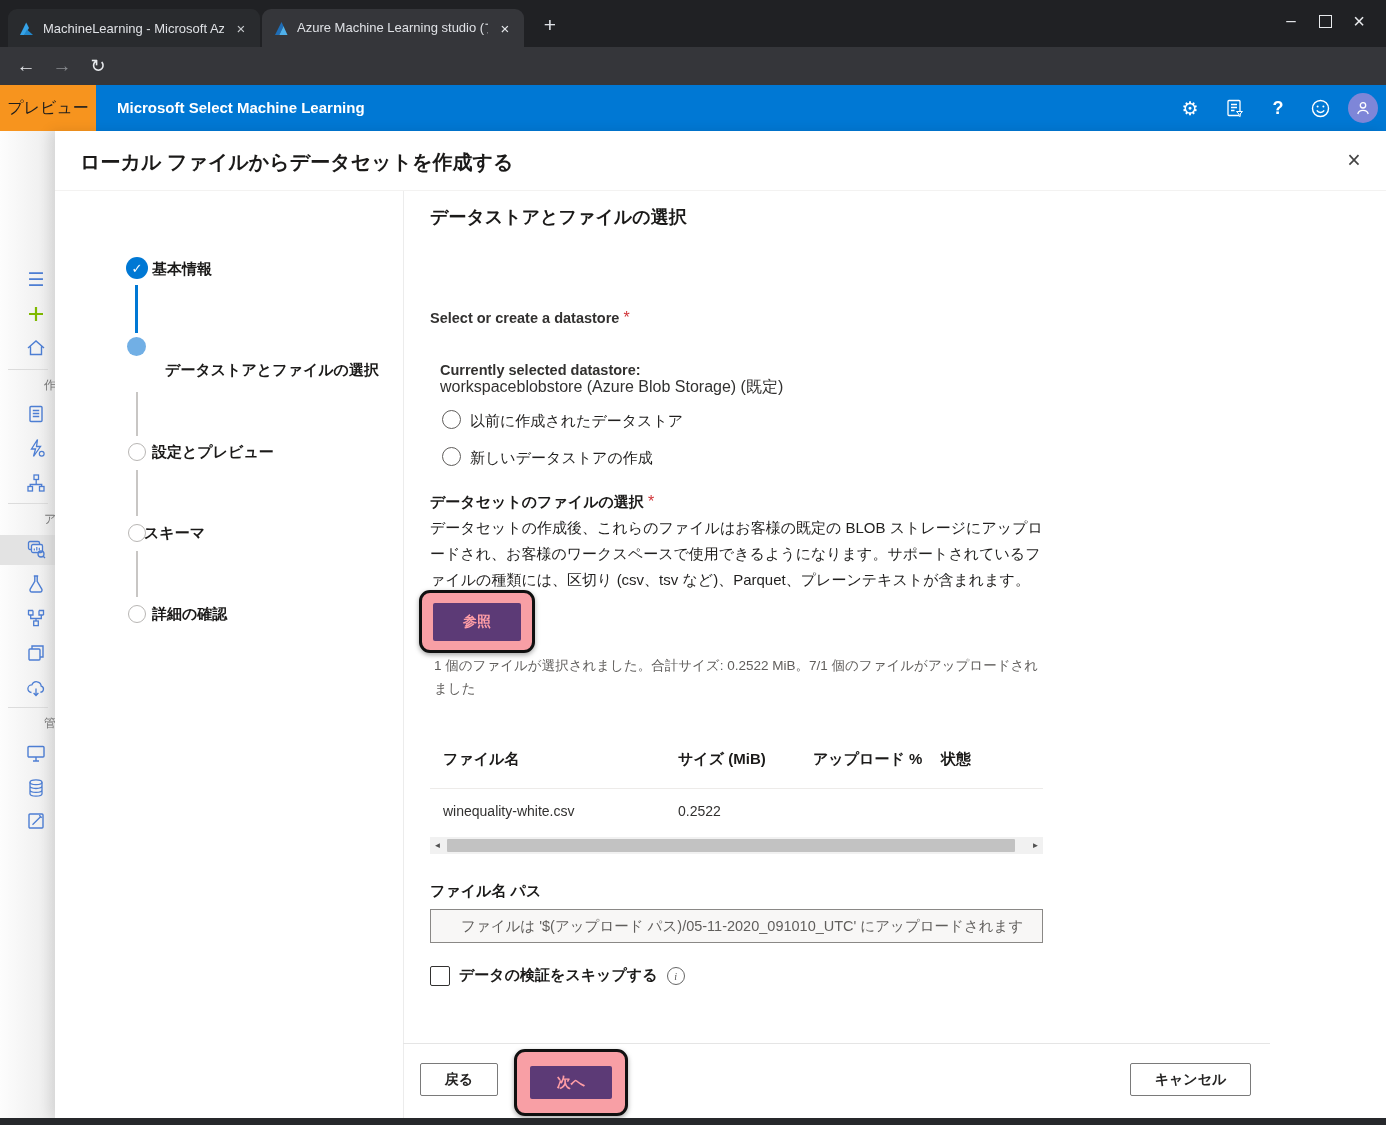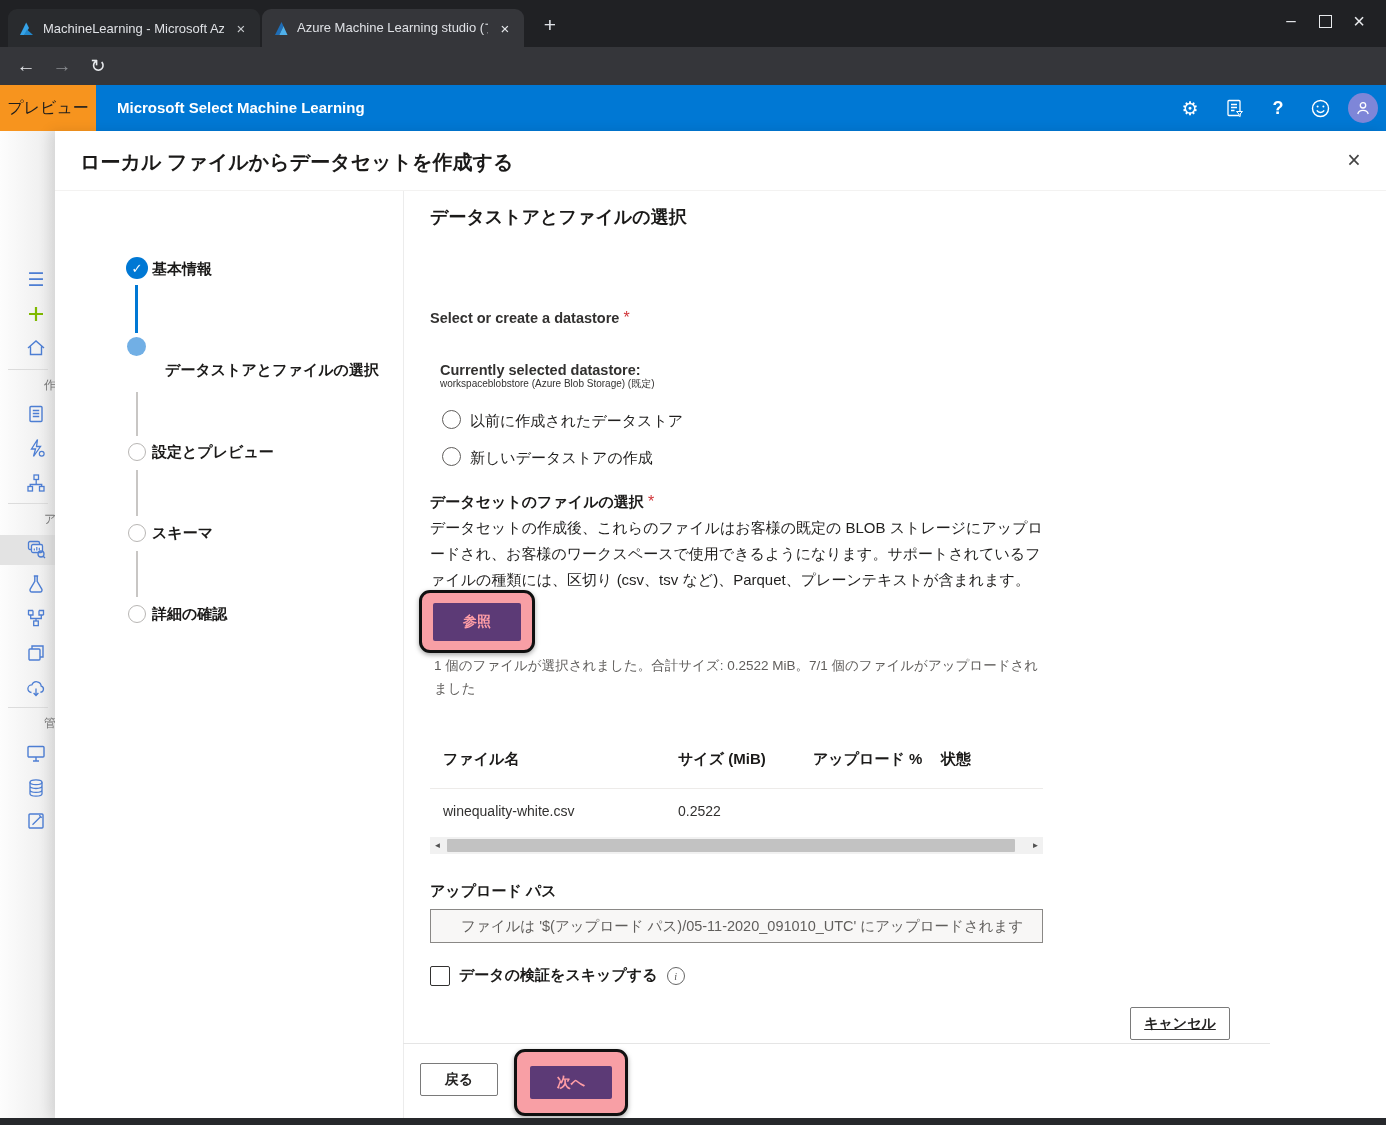--- a/index.html
+++ b/index.html
@@ -254,35 +254,35 @@
 
 <div class="abs circ-cur" style="left:127px;top:337px;"></div>
 <div class="abs steplabel" style="left:139px;top:361px;width:266px;">データストアとファイルの選択</div>
 <div class="abs vline" style="left:136px;top:392px;height:44px;"></div>
 
 <div class="abs circ-pend" style="left:128px;top:443px;"></div>
 <div class="abs steplabel" style="left:152px;top:443px;">設定とプレビュー</div>
 <div class="abs vline" style="left:136px;top:470px;height:46px;"></div>
 
 <div class="abs circ-pend" style="left:128px;top:524px;"></div>
-<div class="abs steplabel" style="left:152px;top:524px;">スキーマ</div>
+<div class="abs steplabel" style="left:144px;top:524px;">スキーマ</div>
 <div class="abs vline" style="left:136px;top:551px;height:46px;"></div>
 
 <div class="abs circ-pend" style="left:128px;top:605px;"></div>
 <div class="abs steplabel" style="left:152px;top:605px;">詳細の確認</div>
 
 <div class="abs" style="left:403px;top:191px;width:1px;height:927px;background:#ececec;"></div>
 
 <div class="abs h2" style="left:430px;top:205px;">データストアとファイルの選択</div>
 
 <div class="abs" style="left:430px;top:309px;">
   <span class="lbl600">Select or create a datastore</span><span class="req">*</span>
 </div>
 <div class="abs lbl600" style="left:440px;top:342px;margin-top:20px;">Currently selected datastore:</div>
-<div class="abs" style="left:440px;top:377px;font-size:10px;color:#323130;">workspaceblobstore (Azure Blob Storage) (既定)</div>
+<div class="abs" style="left:440px;top:377px;font-size:16px;color:#323130;">workspaceblobstore (Azure Blob Storage) (既定)</div>
 
 <div class="abs radio" style="left:442px;top:410px;"></div>
 <div class="abs body15" style="left:470px;top:412px;">以前に作成されたデータストア</div>
 <div class="abs radio" style="left:442px;top:447px;"></div>
 <div class="abs body15" style="left:470px;top:449px;">新しいデータストアの作成</div>
 
 <div class="abs" style="left:430px;top:493px;">
   <span class="lbl700">データセットのファイルの選択</span><span class="req">*</span>
 </div>
 <div class="abs body15" style="left:430px;top:515px;width:614px;line-height:26px;">データセットの作成後、これらのファイルはお客様の既定の BLOB ストレージにアップロードされ、お客様のワークスペースで使用できるようになります。サポートされているファイルの種類には、区切り (csv、tsv など)、Parquet、プレーンテキストが含まれます。</div>
@@ -305,31 +305,31 @@
   <span class="tbl-c" style="width:135px;">0.2522</span>
   <span class="tbl-c" style="width:128px;"></span>
   <span class="tbl-c"></span>
 </div>
 <div class="abs scrolltrack" style="left:430px;top:837px;width:613px;">
   <span class="scrollarrow">◄</span>
   <span class="scrollthumb" style="width:568px;margin-left:2px;"></span>
   <span class="scrollarrow" style="margin-left:auto;">►</span>
 </div>
 
-<div class="abs lbl700" style="left:430px;top:882px;">アップロード パス</div>
+<div class="abs lbl700" style="left:430px;top:882px;">ファイル名 パス</div>
 <div class="abs inputbox" style="left:430px;top:909px;width:613px;height:34px;">
   <span style="font-size:14.5px;color:#605e5c;margin-left:30px;white-space:nowrap;overflow:hidden;">ファイルは '$(アップロード パス)/05-11-2020_091010_UTC' にアップロードされます</span>
 </div>
 
 <div class="abs" style="left:430px;top:966px;width:20px;height:20px;border:1.5px solid #323130;border-radius:2px;background:#fff;box-sizing:border-box;"></div>
 <div class="abs flex" style="left:459px;top:966px;align-items:flex-end;">
   <span class="lbl700">データの検証をスキップする</span>
   <span class="infoc" style="margin-left:9px;">i</span>
 </div>
 
 <div class="abs" style="left:403px;top:1043px;width:867px;height:1px;background:#e5e5e5;"></div>
 <div class="abs btn-white" style="left:420px;top:1063px;width:78px;height:33px;">戻る</div>
 <div class="abs annot" style="left:514px;top:1049px;width:108px;height:61px;">
   <div class="annot-btn" style="width:82px;height:33px;">次へ</div>
 </div>
-<div class="abs btn-white" style="left:1130px;top:1007px;width:100px;height:33px;text-decoration:underline;">キャンセル</div>
+<div class="abs btn-white" style="left:1130px;top:1063px;width:121px;height:33px;">キャンセル</div>
 
 <div class="abs" style="left:0;top:1118px;width:1386px;height:7px;background:#26282b;"></div>
 
 </body></html>

